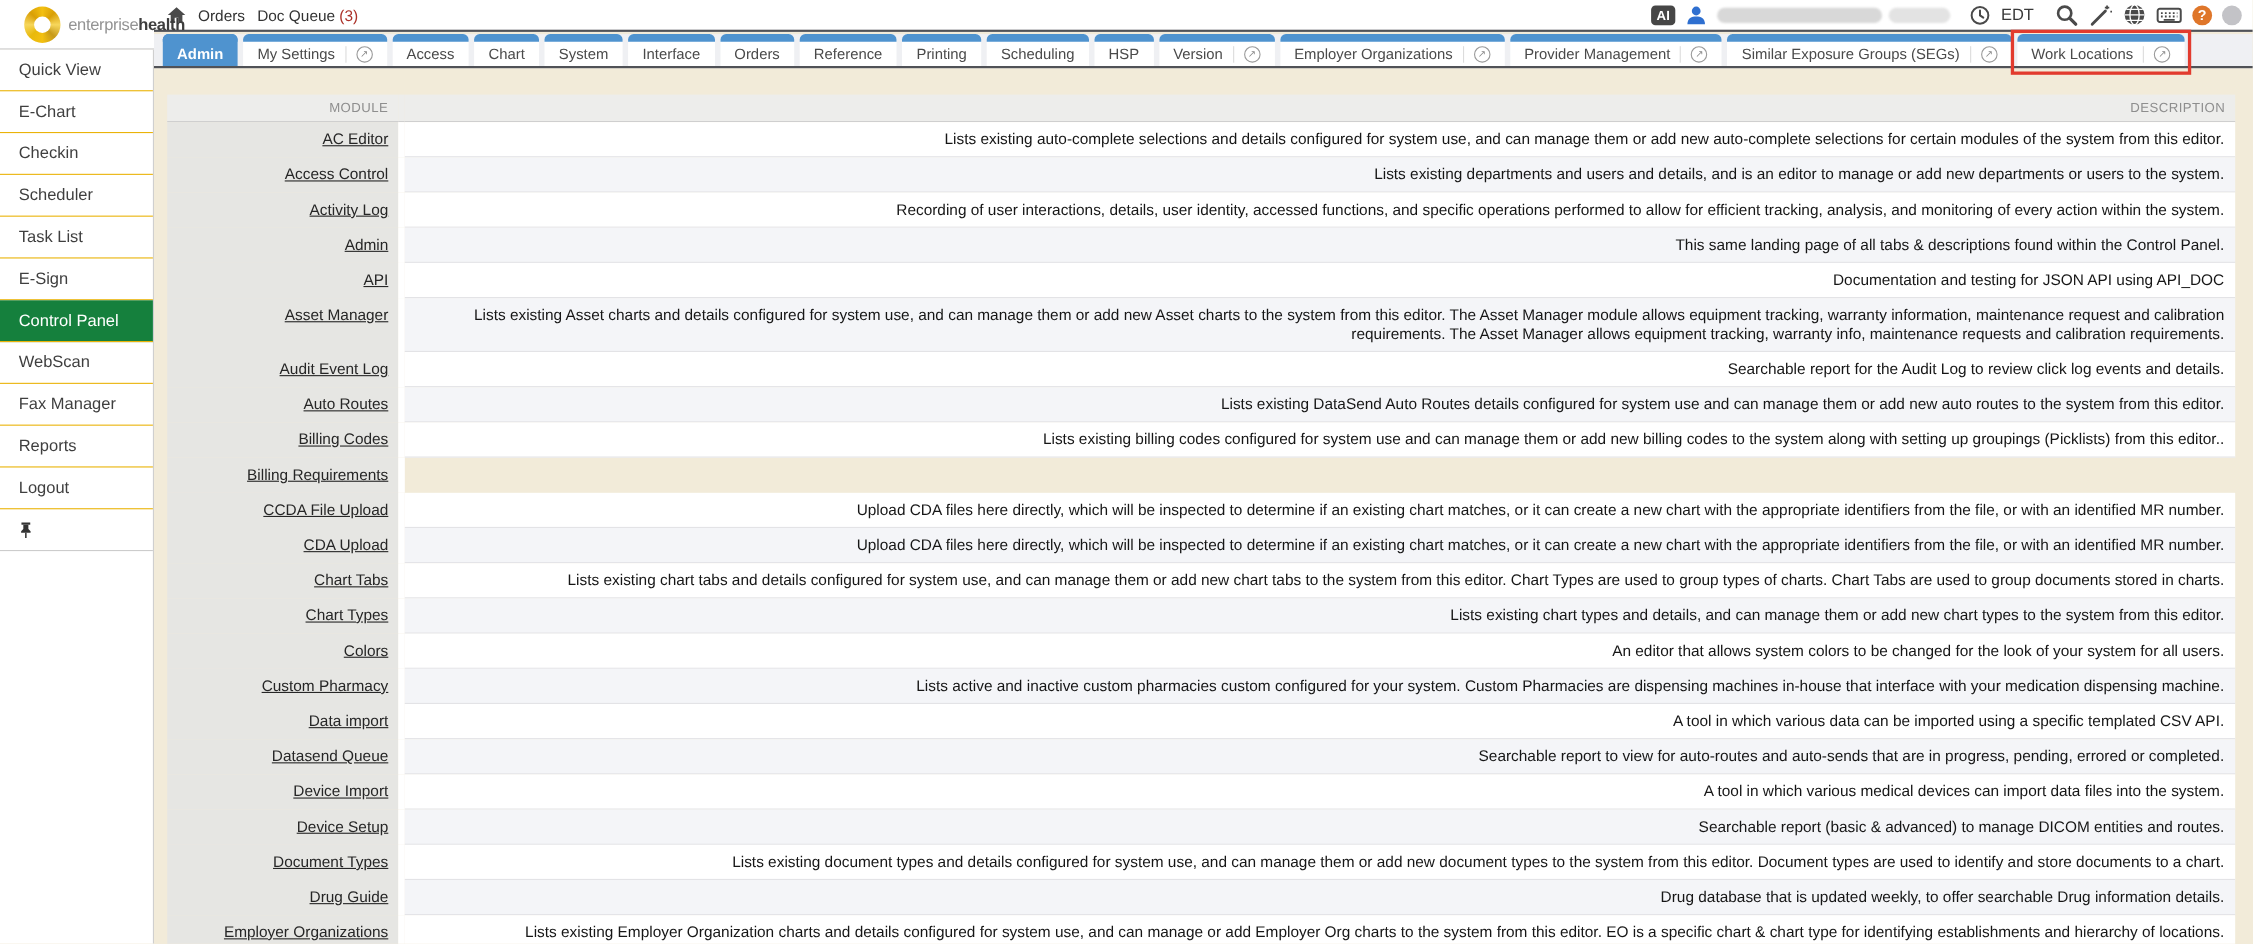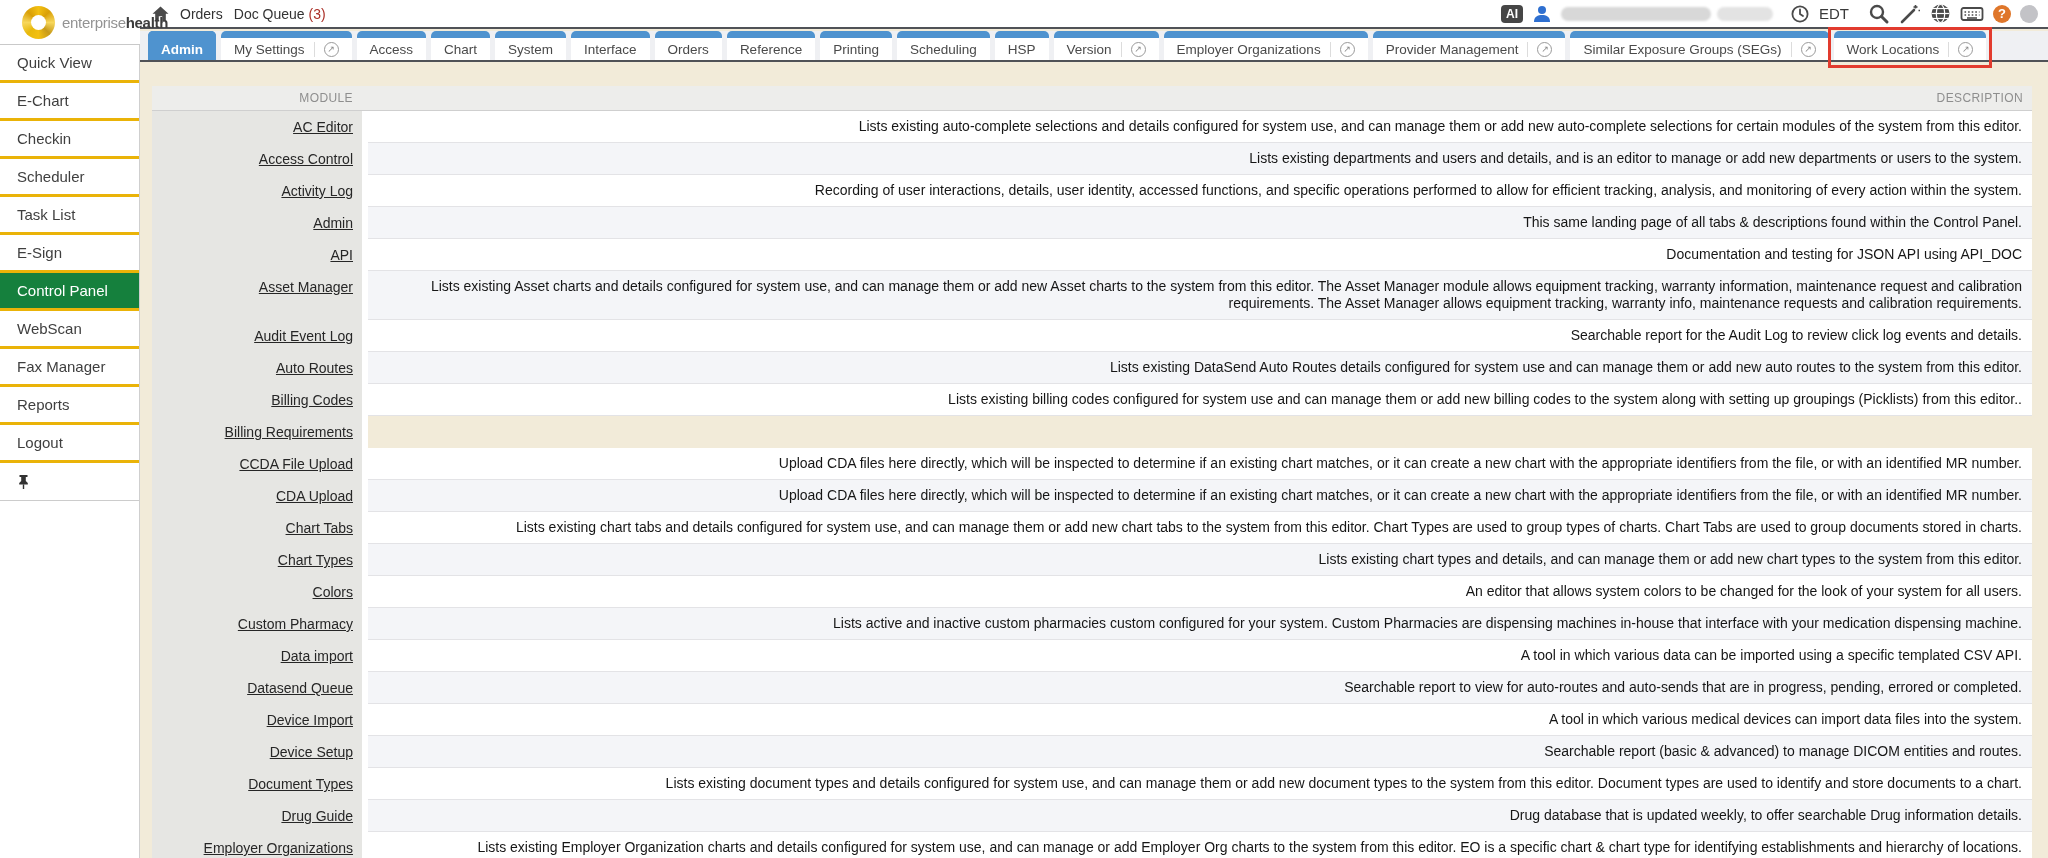--- a/index.html
+++ b/index.html
@@ -50,21 +50,21 @@
   .popout-circle { width:15px; height:15px; border:1px solid #9a9a9a; border-radius:50%;
                    color:#8a8a8a; font-size:9px; display:flex; align-items:center;
                    justify-content:center; line-height:1; }
   .red-box { position:absolute; top:-4px; left:-6px; right:-6px; bottom:-8px;
              border:3px solid #e23b2e; pointer-events:none; z-index:10; }
 
   
   .sidebar { position:absolute; left:0; top:45px; width:140px; bottom:0; background:#fff;
              border-right:1px solid #cfcfcf; z-index:4; }
   .side-item { height:38px; display:flex; align-items:center; padding-left:17px; font-size:15px;
-               color:#3f3f3f; border-bottom:3px solid #eab308; cursor:pointer; }
+               color:#3f3f3f; border-bottom:1px solid #eab308; cursor:pointer; }
   .side-item.selected { background:#15803d; color:#fff; }
   .pin-item { height:38px; display:flex; align-items:center; padding-left:17px;
               border-bottom:1px solid #cccccc; cursor:pointer; }
 
   
   .content { position:absolute; left:141px; top:64px; right:0; bottom:0; background:#f2ebd9; }
   .table { position:absolute; left:11px; top:22px; right:16px;text-align:right; }
   .thead, .row { display:grid; grid-template-columns:210px 6px 1fr; }
   .hdr-cell { background:#ededeb; color:#8e8e8e; font-size:12px; letter-spacing:0.4px;
               padding:5px 9px; border-bottom:1px solid #cfcfcf; }

